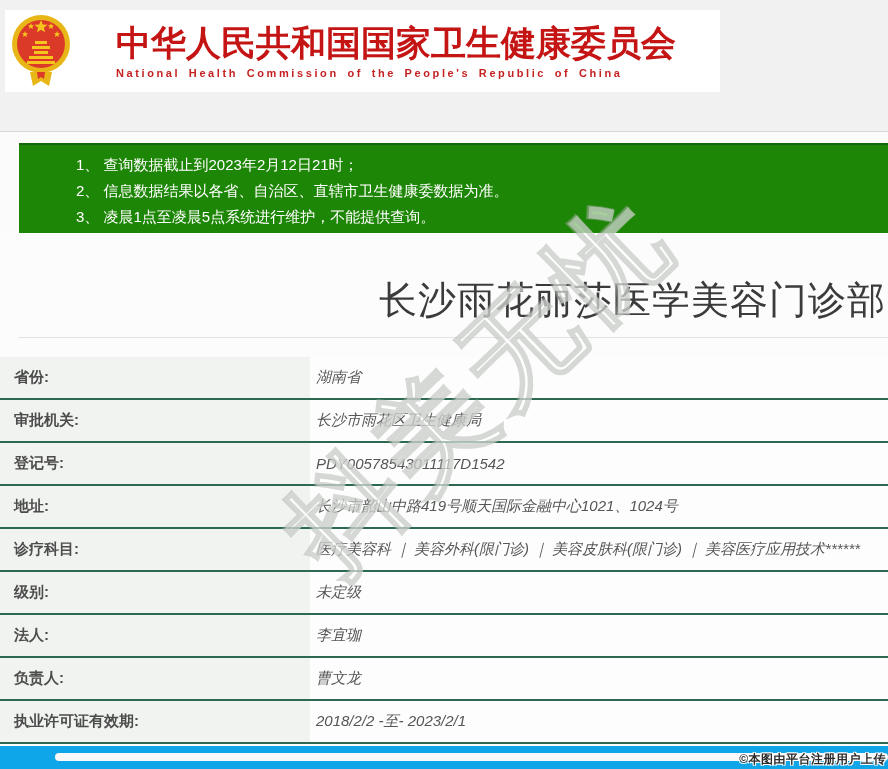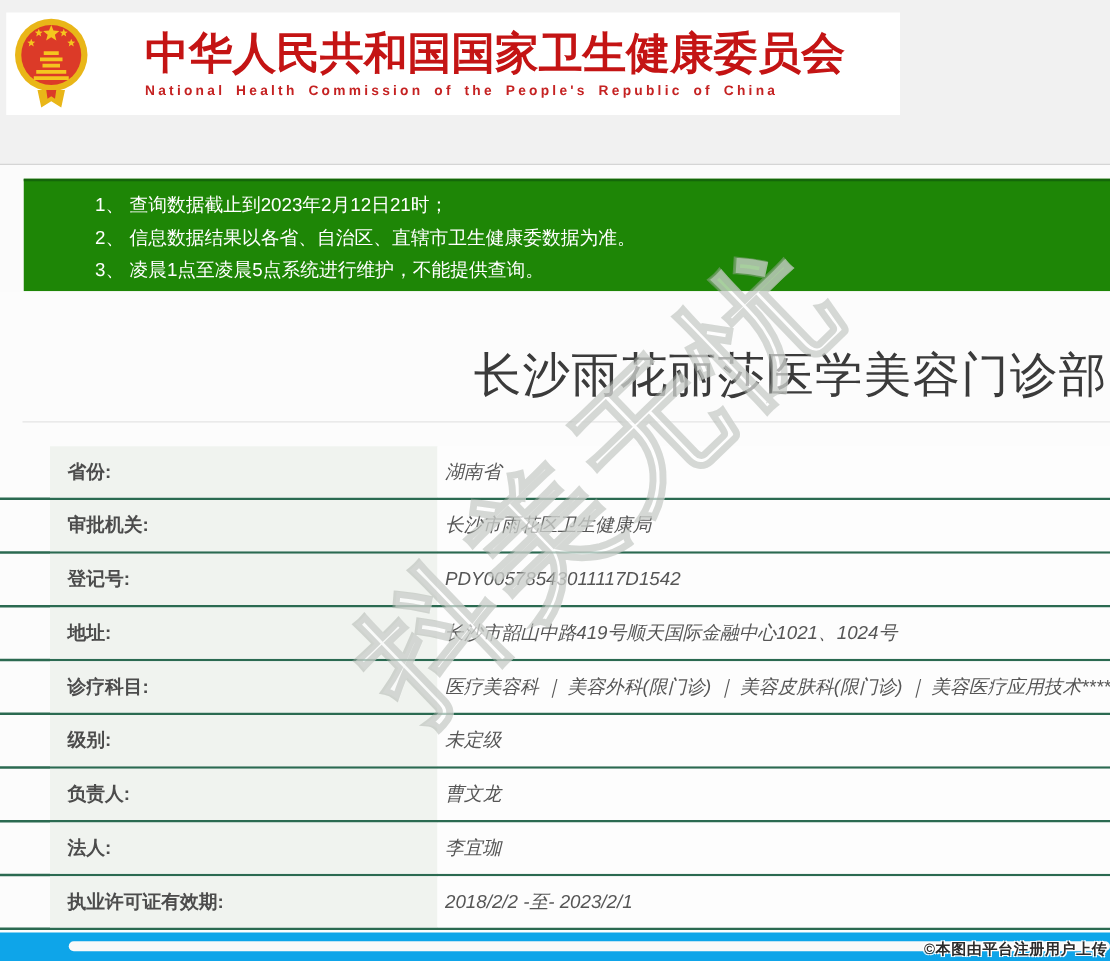--- a/index.html
+++ b/index.html
@@ -19,21 +19,21 @@
           background:#1e8606;border-top:2px solid #14660a;color:#ffffff;
           padding:7px 4px 0 57px;font-size:15px;line-height:26px;}
   .notice div{white-space:nowrap;}
 
   
   .main{position:absolute;left:0;top:233px;width:888px;height:513px;background:#fcfcfc;}
   .faint-line{position:absolute;left:18px;top:104px;width:870px;height:1px;background:#e4e4e4;}
   .page-title{position:absolute;left:371px;top:34px;margin:8px;font-size:38px;font-weight:400;color:#3b3b3b;letter-spacing:1px;white-space:nowrap;}
 
   .info-table{position:absolute;left:0;top:124px;width:888px;}
-  .row{display:flex;height:43px;box-sizing:border-box;border-bottom:2px solid #2b6a51;padding-left:40px;}
+  .row{display:flex;height:43px;box-sizing:border-box;border-bottom:2px solid #2b6a51;}
   .cell-label{width:310px;box-sizing:border-box;background:#f0f3ef;display:flex;align-items:center;
               padding-left:14px;font-size:15px;font-weight:bold;color:#4c4c4c;}
   .cell-value{flex:1;background:#fdfdfd;display:flex;align-items:center;
               padding-left:6px;font-size:15px;color:#565656;white-space:nowrap;overflow:hidden;font-style:italic;}
 
   
   .watermark{position:absolute;left:200px;top:205px;width:560px;height:360px;
              display:flex;align-items:center;justify-content:center;pointer-events:none;z-index:5;}
   .watermark span{transform:rotate(-44deg);font-size:112px;font-weight:bold;letter-spacing:8px;white-space:nowrap;
                   color:rgba(255,255,255,0.14);-webkit-text-stroke:2px rgba(165,170,165,0.45);
@@ -104,26 +104,26 @@
       </div>
       <div class="row">
         <div class="cell-label">诊疗科目:</div>
         <div class="cell-value">医疗美容科 ｜ 美容外科(限门诊) ｜ 美容皮肤科(限门诊) ｜ 美容医疗应用技术******</div>
       </div>
       <div class="row">
         <div class="cell-label">级别:</div>
         <div class="cell-value">未定级</div>
       </div>
       <div class="row">
+        <div class="cell-label">法人:</div>
+        <div class="cell-value">李宜珈</div>
+      </div>
+      <div class="row">
         <div class="cell-label">负责人:</div>
         <div class="cell-value">曹文龙</div>
-      </div>
-      <div class="row">
-        <div class="cell-label">法人:</div>
-        <div class="cell-value">李宜珈</div>
       </div>
       <div class="row">
         <div class="cell-label">执业许可证有效期:</div>
         <div class="cell-value">2018/2/2 -至- 2023/2/1</div>
       </div>
     </div>
   </div>
 
   <div class="watermark">
     <span>抖美无忧</span>

